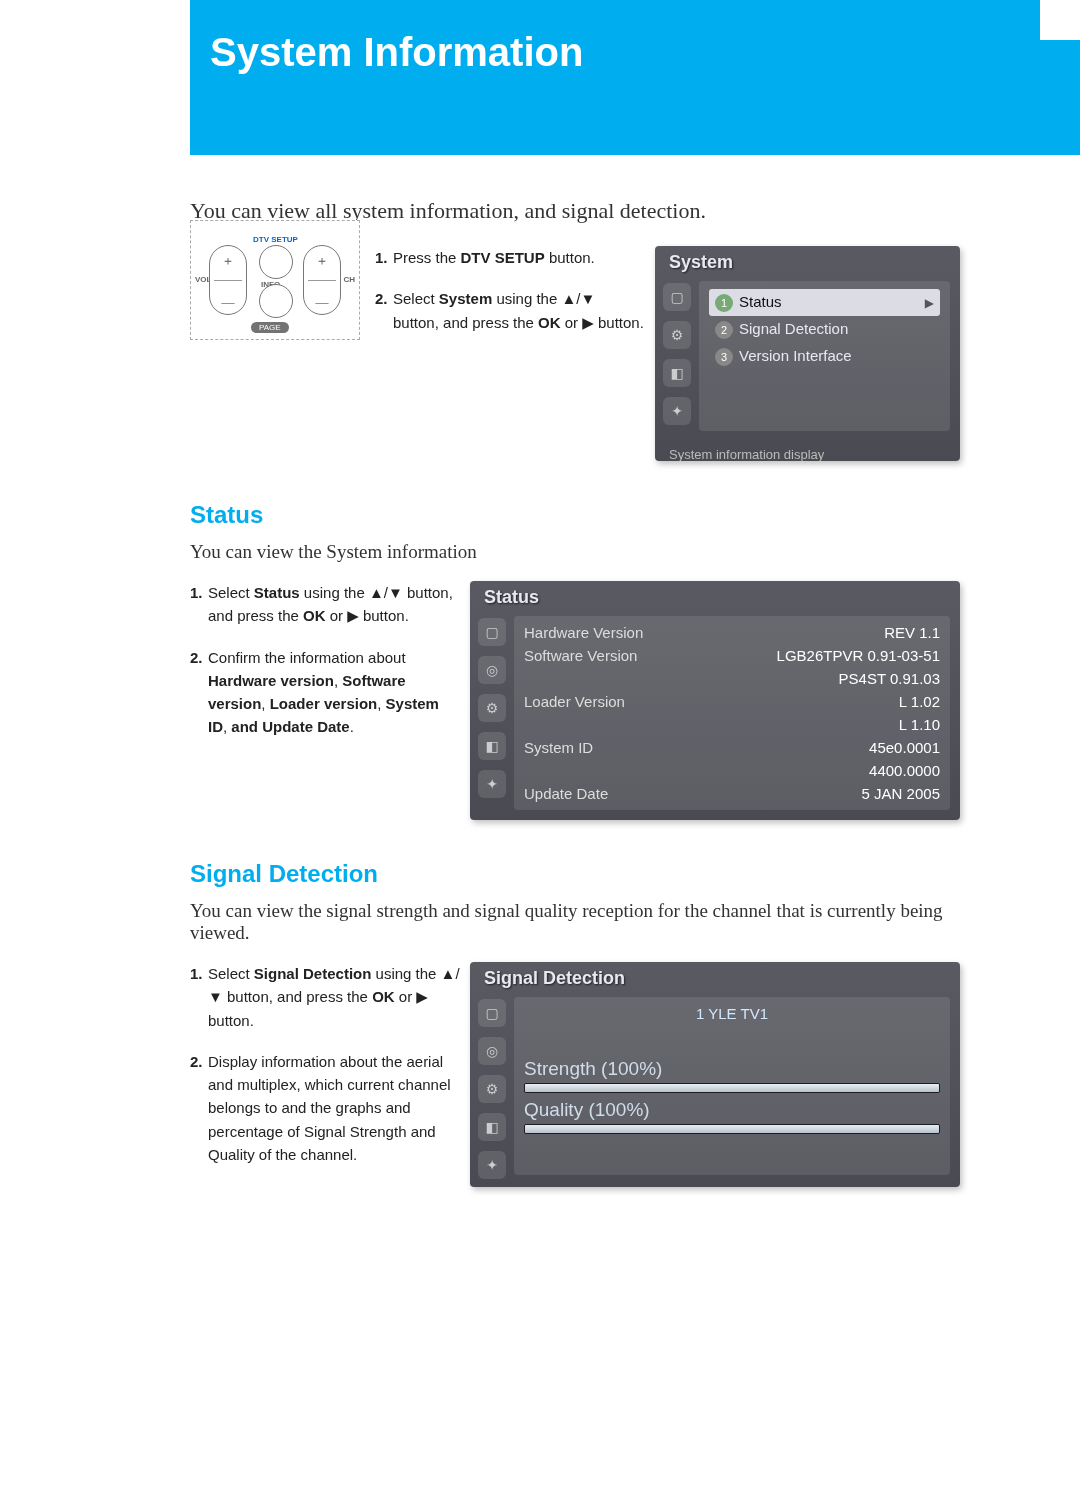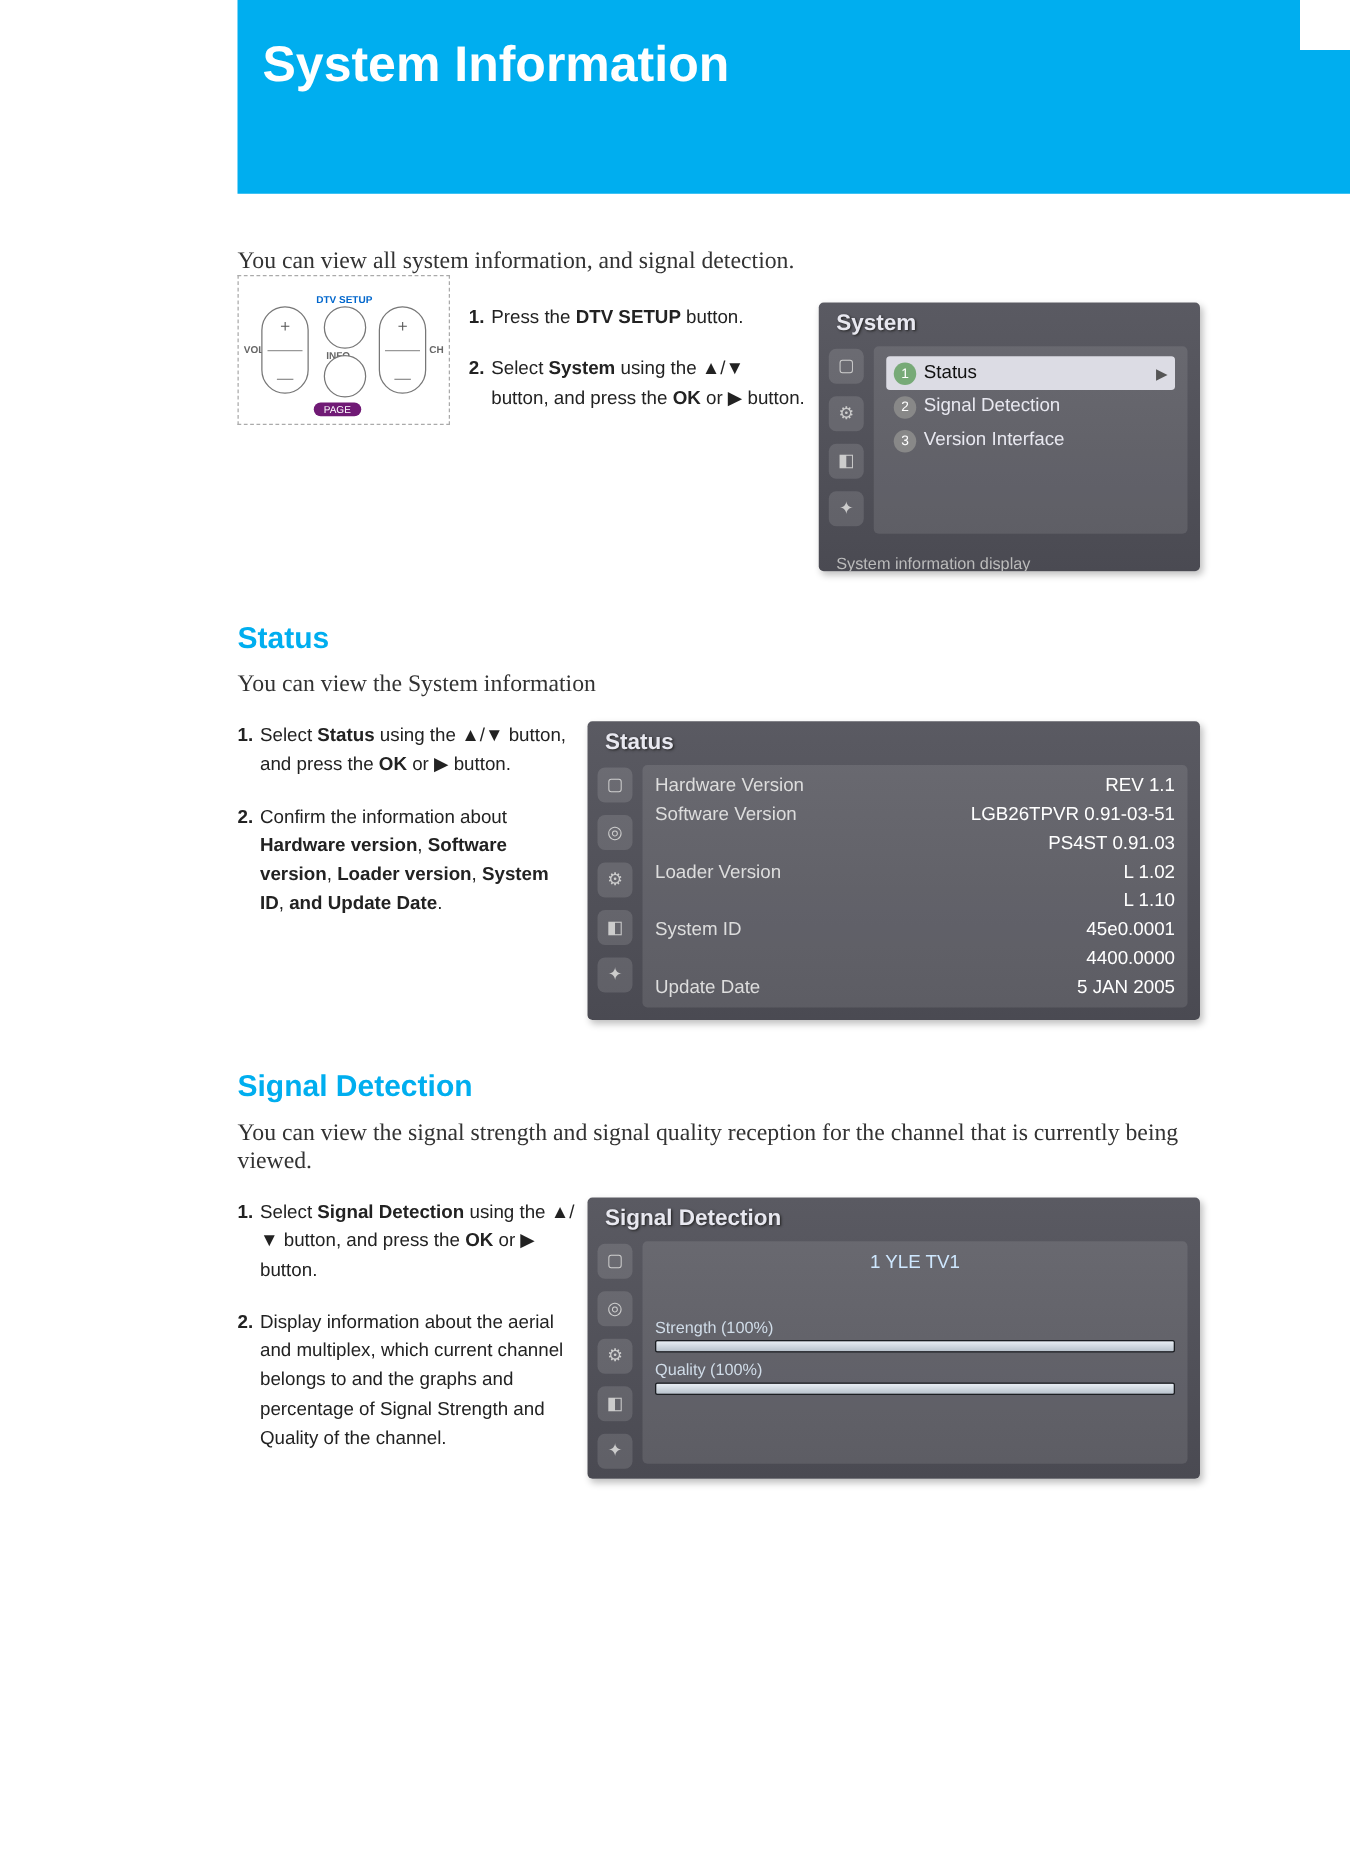--- a/index.html
+++ b/index.html
@@ -40,21 +40,21 @@
     position: absolute;
     top: 0; right: 0;
     width: 40px; height: 40px;
     background: #fff;
   }
   .content {
     margin-left: 190px;
     margin-right: 120px;
   }
   .intro-line {
-    font-size: 19px;
+    font-size: 22px;
     margin: 18px 0 22px 0;
     color: #333;
   }
   .row { display: flex; align-items: flex-start; }
   .remote-box {
     position: absolute;
     left: 190px;
     top: 220px;
     width: 170px;
     height: 120px;
@@ -87,21 +87,21 @@
     left: 68px;
     background: #fff;
   }
   .circ.top { top: 24px; }
   .circ.bot { top: 63px; }
   .lbl-small { position:absolute; font-size:8px; color:#0066cc; font-family:Arial,sans-serif; font-weight:bold; }
   .lbl-setup { left: 62px; top: 14px; }
   .lbl-info  { left: 70px; top: 59px; color:#666;}
   .lbl-vol   { left: 4px; top: 54px; color:#666;}
   .lbl-ch    { right: 4px; top: 54px; color:#666;}
-  .lbl-page  { position:absolute; left:60px; bottom:6px; font-size:8px; color:#fff; background:#701a75; border-radius:7px; padding:1px 8px; font-family:Arial,sans-serif; }
+  .lbl-page  { position:absolute; left:60px; bottom:6px; font-size:8px; color:#fff; background:#737373; border-radius:7px; padding:1px 8px; font-family:Arial,sans-serif; }
 
   .section-block { position: relative; margin-top: 18px; }
   .left-text {
     flex: 0 0 270px;
     font-family: Verdana, Arial, sans-serif;
     font-size: 15px;
     line-height: 1.55;
     color: #222;
   }
   ol { list-style: none; }
@@ -176,21 +176,21 @@
     font-family:Arial,sans-serif;
   }
 
   .status-grid { display:flex;flex-direction:column;gap:6px; }
   .status-line { display:flex; justify-content:space-between; }
   .status-line .k { color:#ddd; }
   .status-line .v { color:#fff; text-align:right; }
 
   .sig-ch { text-align:center; color:#cfe8ff; font-size:15px; padding: 12px 0 4px; }
   .sig-sub { text-align:center; color:#cfe8ff; font-size:15px; padding-bottom: 30px;}
-  .bar-lbl { color:#d0dce8; font-size:13px; margin-top:6px;}
+  .bar-lbl { color:#d0dce8; font-size:19px; margin-top:6px;}
   .bar-track { height:10px;background:#2f3338;border:1px solid #1b1e22;border-radius:2px;overflow:hidden;margin:3px 0 6px; }
   .bar-fill { height:100%;background:linear-gradient(#e8eef4,#b8c2cc); }
   .sec-heading {
     font-family: Verdana, Arial, sans-serif;
     color:#00aeef;
     font-size:24px;
     font-weight:bold;
     margin: 40px 0 12px;
   }
   .sec-caption {

